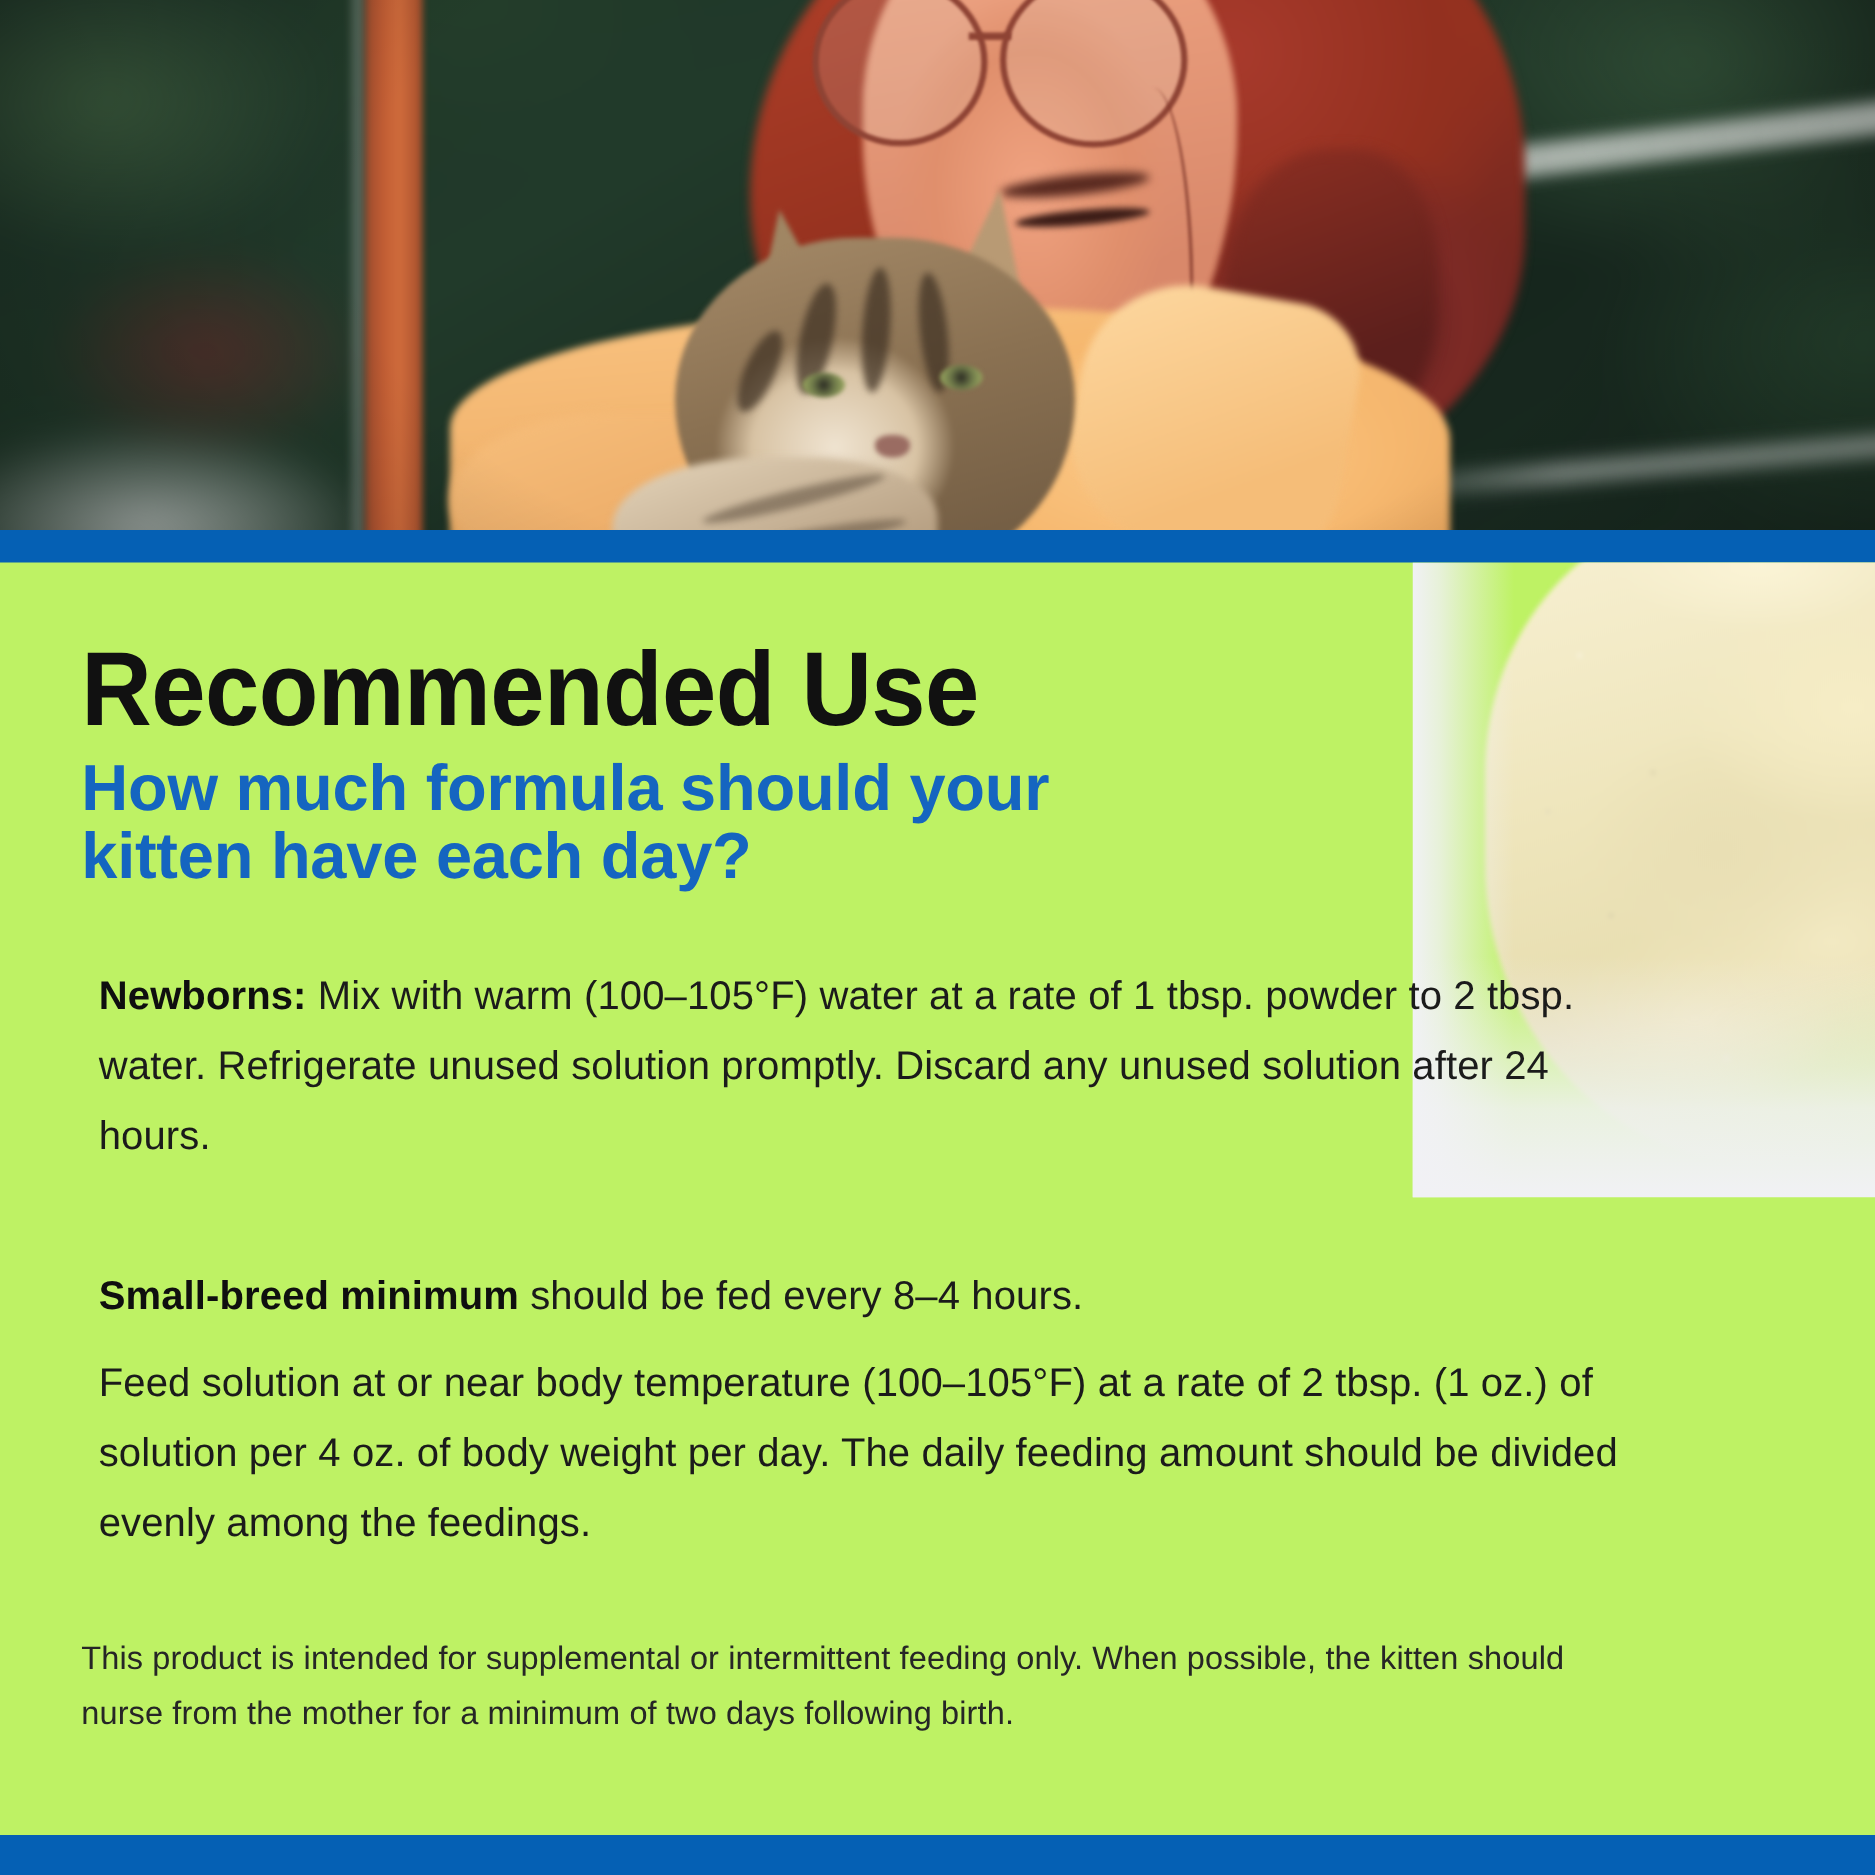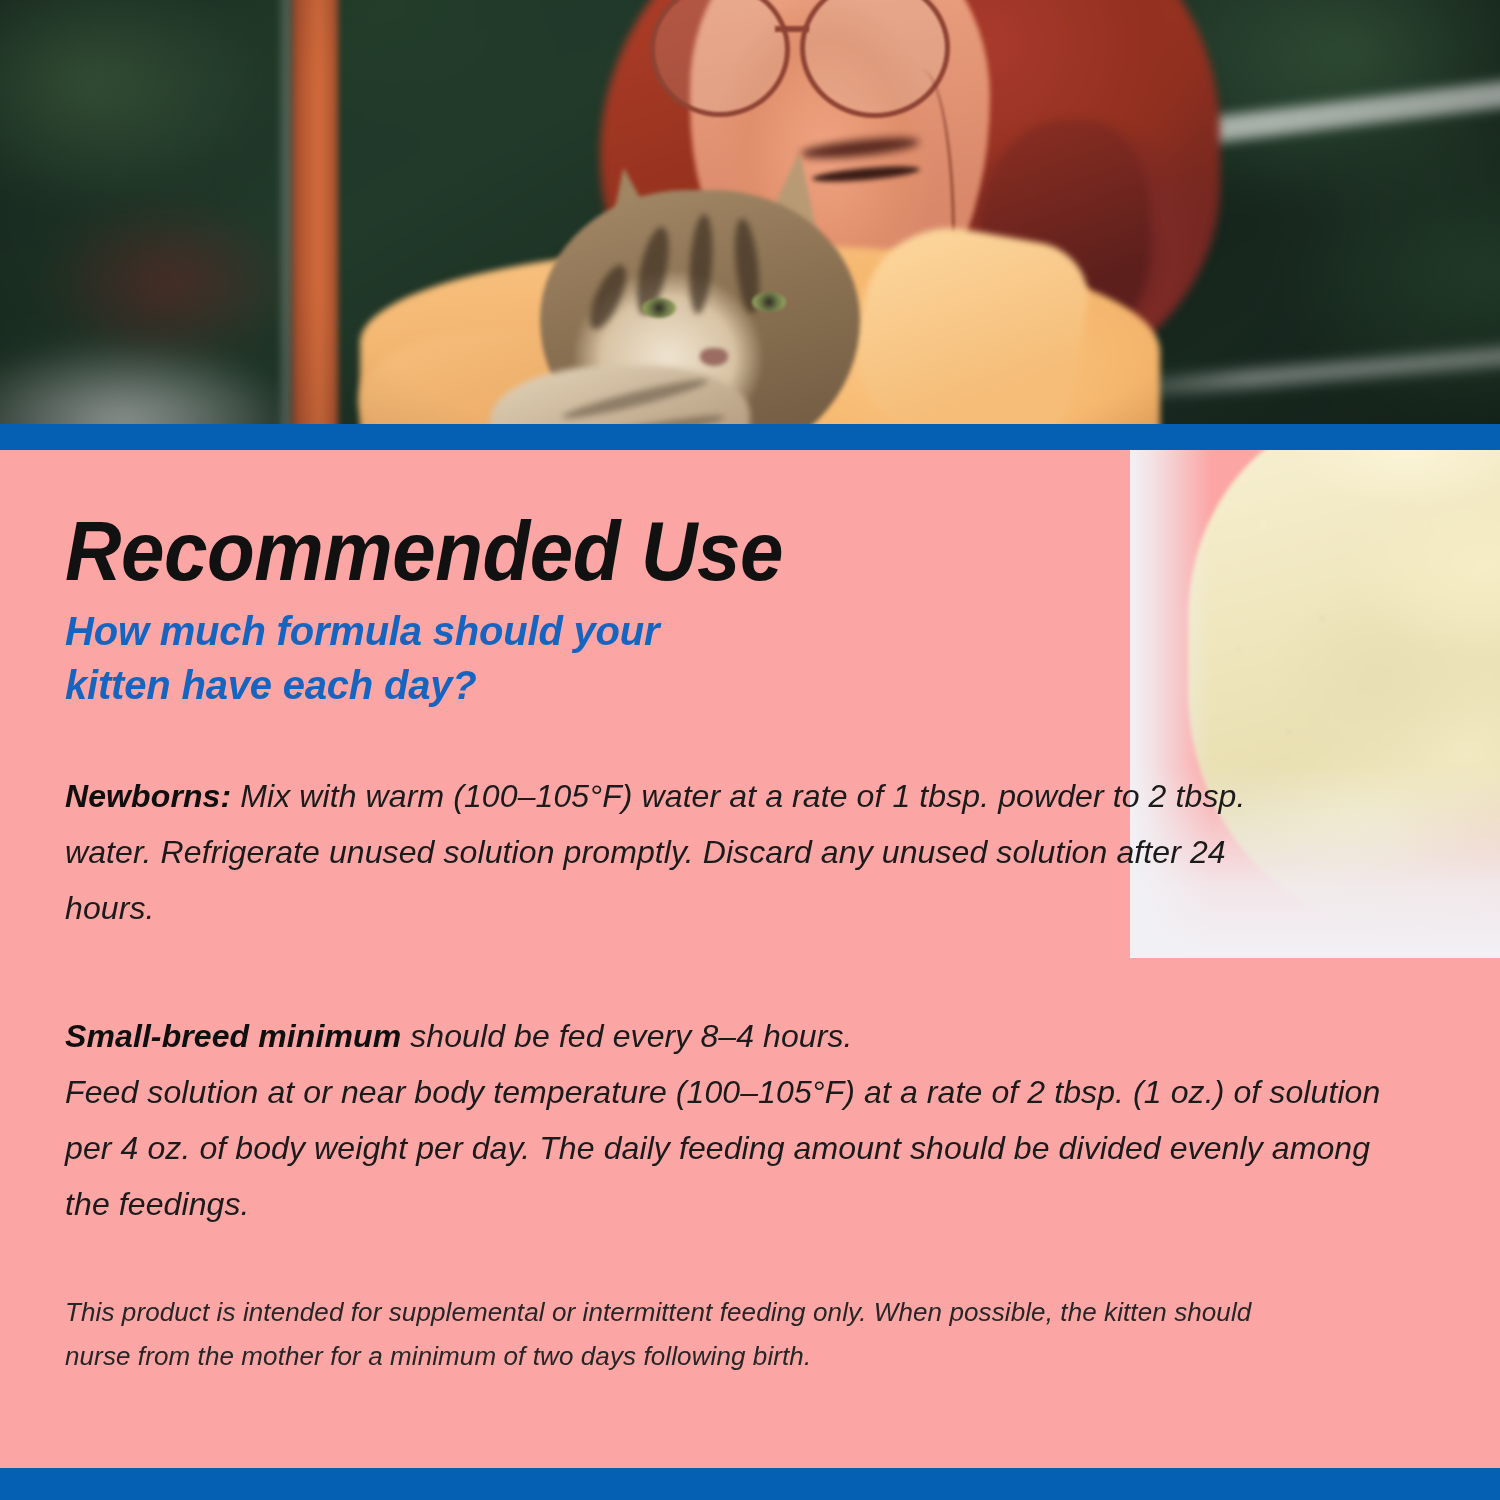--- a/index.html
+++ b/index.html
@@ -326,33 +326,33 @@
     line-height: 82px;
     font-weight: 700;
     letter-spacing: -0.5px;
     color: #111111;
     transform: scaleX(0.93);
     transform-origin: left center;
     white-space: nowrap;
   }
   .subtitle {
     margin: 12px 0 0 0;
-    font-size: 40px;
+    font-size: 52px;
     line-height: 54px;
     font-weight: 700;
     color: #1565c0;
     letter-spacing: -0.2px;
     max-width: 800px;
   }
   .body-block {
     margin-top: 56px;
     max-width: 1250px;
   }
   .body-block p {
-    margin: 0;
+    margin: 14px;
     font-size: 32px;
     line-height: 56px;
     color: #1b1b1b;
     font-weight: 400;
     letter-spacing: 0.1px;
   }
   .body-block p b { font-weight: 700; color: #0f0f0f; }
   .block2 { margin-top: 72px; max-width: 1320px; }
   .footnote {
     margin-top: 58px;
@@ -362,21 +362,21 @@
     margin: 0;
     font-size: 26px;
     line-height: 44px;
     color: #262626;
     letter-spacing: 0.1px;
   }
 </style>
 </head>
 <body>
 
-<div class="page" style="background: #fca5a5; font-style: italic;">
+<div class="page" style="background: #bef264;">
 
   <div class="hero">
     <div class="hero-bg"></div>
     <div class="hero-rail"></div>
     <div class="hero-rail2"></div>
     <div class="hero-post-edge"></div>
     <div class="hero-post"></div>
 
     <div class="hair"></div>
     <div class="face"></div>

